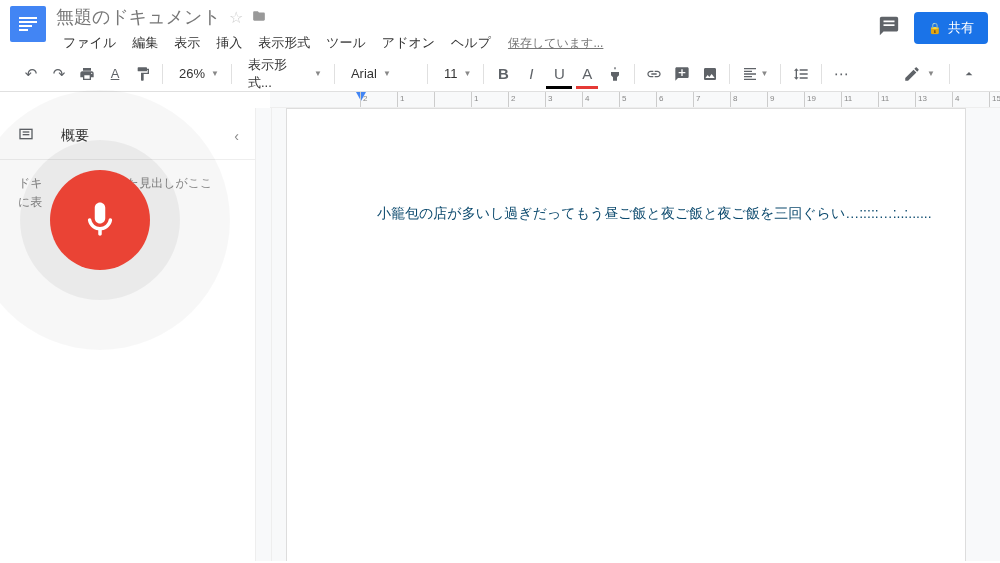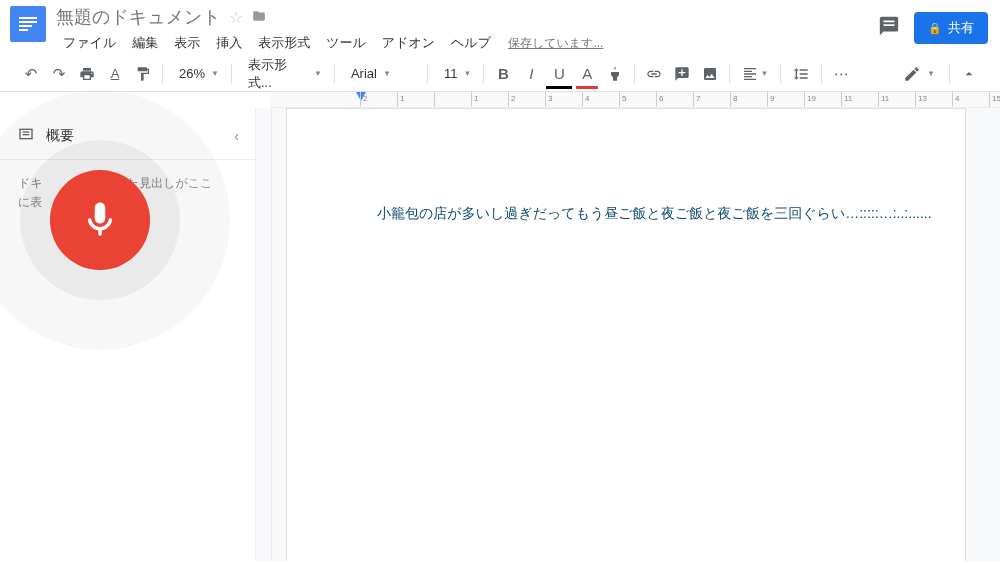--- a/index.html
+++ b/index.html
@@ -39,21 +39,21 @@
     .ruler { height: 16px; background: #f8f9fa; border-bottom: 1px solid #eee; position: relative; margin-left: 270px; font-size: 8px; color: #888; overflow: hidden; }
     .ruler-track { position: absolute; left: 90px; top: 0; height: 100%; width: 900px; display: flex; }
     .ruler-seg { width: 37px; height: 100%; border-left: 1px solid #ccc; position: relative; }
     .ruler-seg span { position: absolute; top: 2px; left: 2px; }
     .ruler-marker { position: absolute; top: 0; left: 86px; width: 0; height: 0; border-left: 5px solid transparent; border-right: 5px solid transparent; border-top: 9px solid #4285f4; }
 
     
     .main { display: flex; height: calc(100% - 110px); }
     .sidebar { width: 256px; border-right: 1px solid #eee; background: #fff; padding: 12px 0; position: relative; }
     .outline-header { display: flex; align-items: center; justify-content: space-between; padding: 6px 16px 14px 18px; }
-    .outline-left { display: flex; align-items: center; gap: 12px; }
+    .outline-left { display: flex; align-items: center; gap: 27px; }
     .outline-icon { color: #5f6368; font-size: 15px; }
     .outline-title { font-size: 14px; color: #333; }
     .outline-collapse { color: #888; font-size: 14px; }
     .outline-divider { height: 1px; background: #eee; }
     .outline-hint { font-size: 12px; color: #888; padding: 14px 18px; line-height: 1.6; }
 
     .v-ruler { width: 16px; background: #f8f9fa; border-right: 1px solid #eee; }
 
     .doc-area { flex: 1; background: #f8f9fa; position: relative; overflow: hidden; }
     .page { position: absolute; left: 14px; top: 0; width: 680px; min-height: 900px; background: #fff; border: 1px solid #ddd; padding: 96px 90px; }

